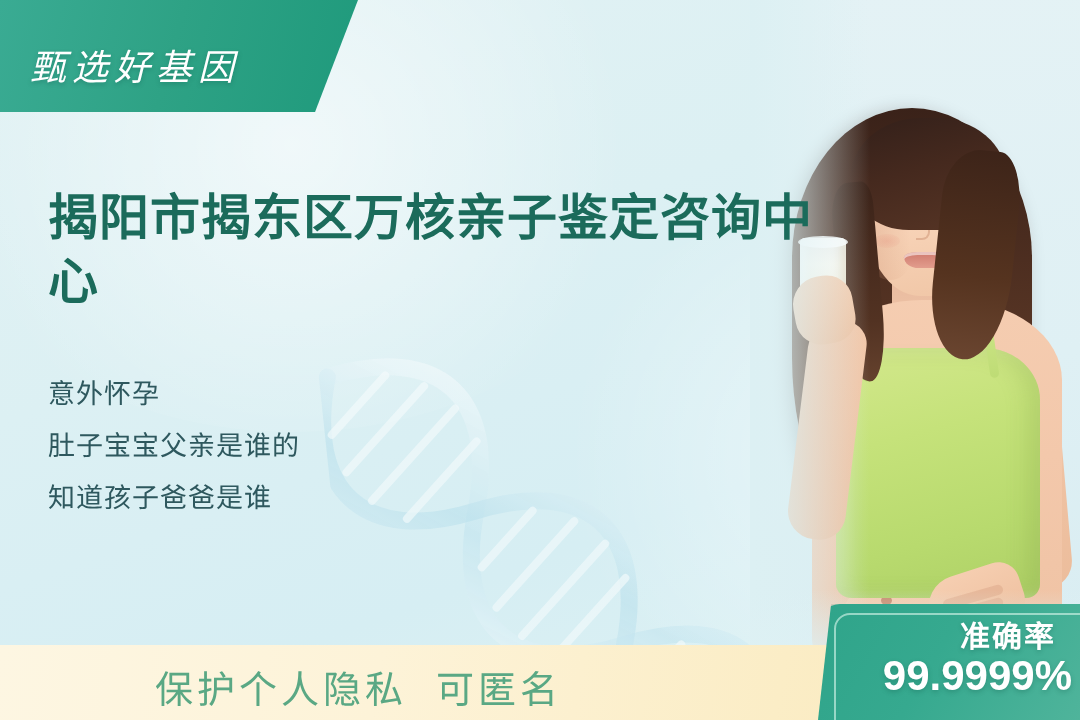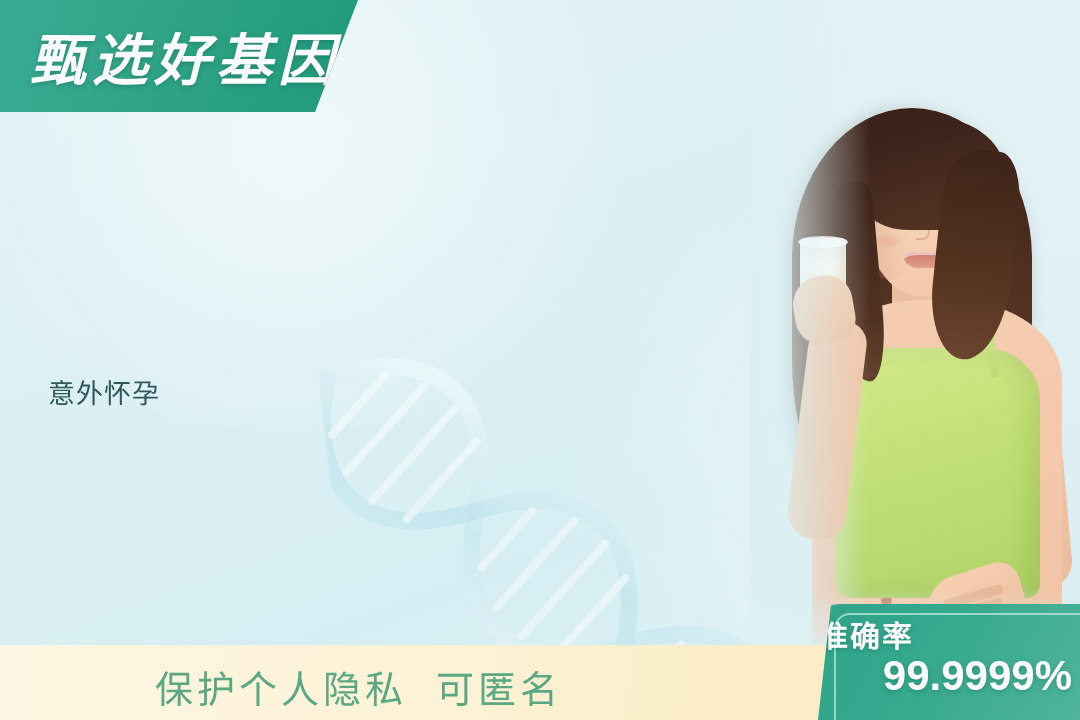--- a/index.html
+++ b/index.html
@@ -362,24 +362,24 @@
     height: 112px;
     background: linear-gradient(105deg, #3aab93 0%, #2ea285 48%, #1f9a7c 100%);
     clip-path: polygon(0 0, 100% 0, 88% 100%, 0 100%);
     border-bottom-right-radius: 26px;
     border-bottom-left-radius: 0;
     box-shadow: 0 3px 10px rgba(30,120,100,0.18);
   }
   .logo-text {
     position: absolute;
     left: 30px;
-    top: 20px;
+    top: 28px;
     font-family: "DejaVu Serif", "Liberation Serif", serif;
-    font-size: 56px;
-    font-weight: 700;
+    font-size: 36px;
+    font-weight: 400;
     font-style: italic;
     color: #ffffff;
     letter-spacing: 6px;
     line-height: 80px;
     text-shadow: 0 2px 4px rgba(20,90,76,0.35);
     white-space: nowrap;
   }
 
   
   .headline {
@@ -452,21 +452,21 @@
     bottom: -10px;
     border: 2px solid rgba(215,245,234,0.62);
     border-top-left-radius: 16px;
     pointer-events: none;
   }
   .accuracy-label {
     position: absolute;
     left: 0;
     right: 24px;
     top: 8px;
-    text-align: left;
+    text-align: right;
     font-size: 30px;
     font-weight: 700;
     color: #ffffff;
     letter-spacing: 2px;
     text-shadow: 0 2px 4px rgba(20,90,76,0.3);
   }
   .accuracy-value {
     position: absolute;
     left: 4px;
     right: 8px;
@@ -570,23 +570,26 @@
     <div class="finger f2"></div>
     <div class="finger f3"></div>
     <div class="photo-fade-left"></div>
     <div class="photo-fade-bottom"></div>
   </div>
 
   <div class="logo-badge">
     <div class="logo-text">甄选好基因</div>
   </div>
 
+  <h1 class="headline">揭阳市揭东区万核亲子鉴定咨询中心</h1>
 
   <div class="copy">
     <div class="copy-line">意外怀孕</div>
+    <div class="copy-line">肚子宝宝父亲是谁的</div>
+    <div class="copy-line">知道孩子爸爸是谁</div>
   </div>
 
   <div class="bottom-bar">
     <div class="bottom-bar-text">保护个人隐私  可匿名</div>
   </div>
 
   <div class="accuracy-badge">
     <div class="accuracy-outline"></div>
     <div class="accuracy-label">准确率</div>
     <div class="accuracy-value">99.9999%</div>

